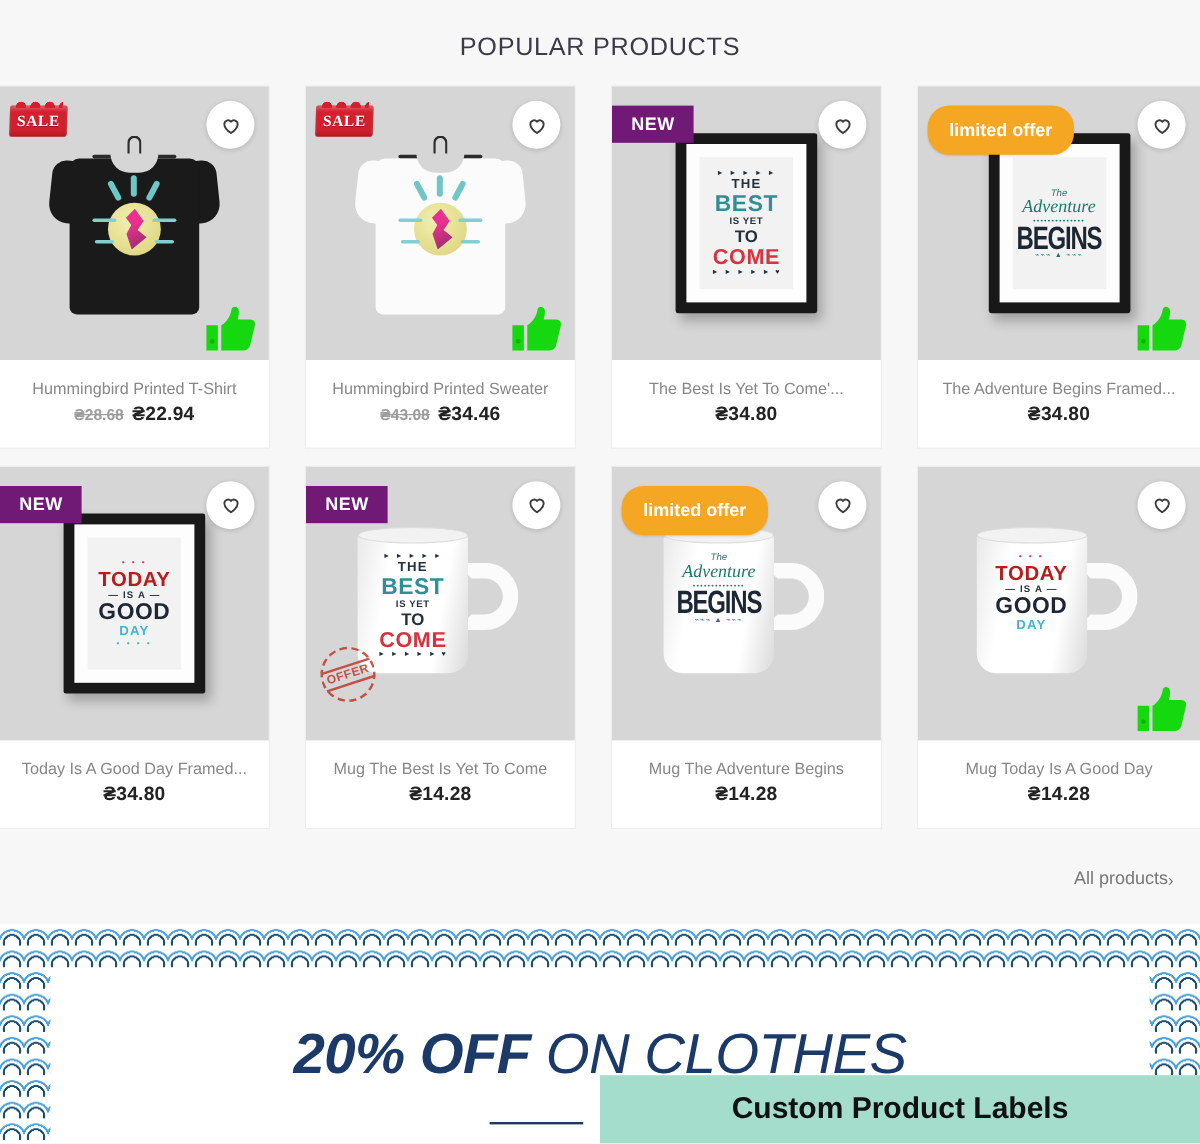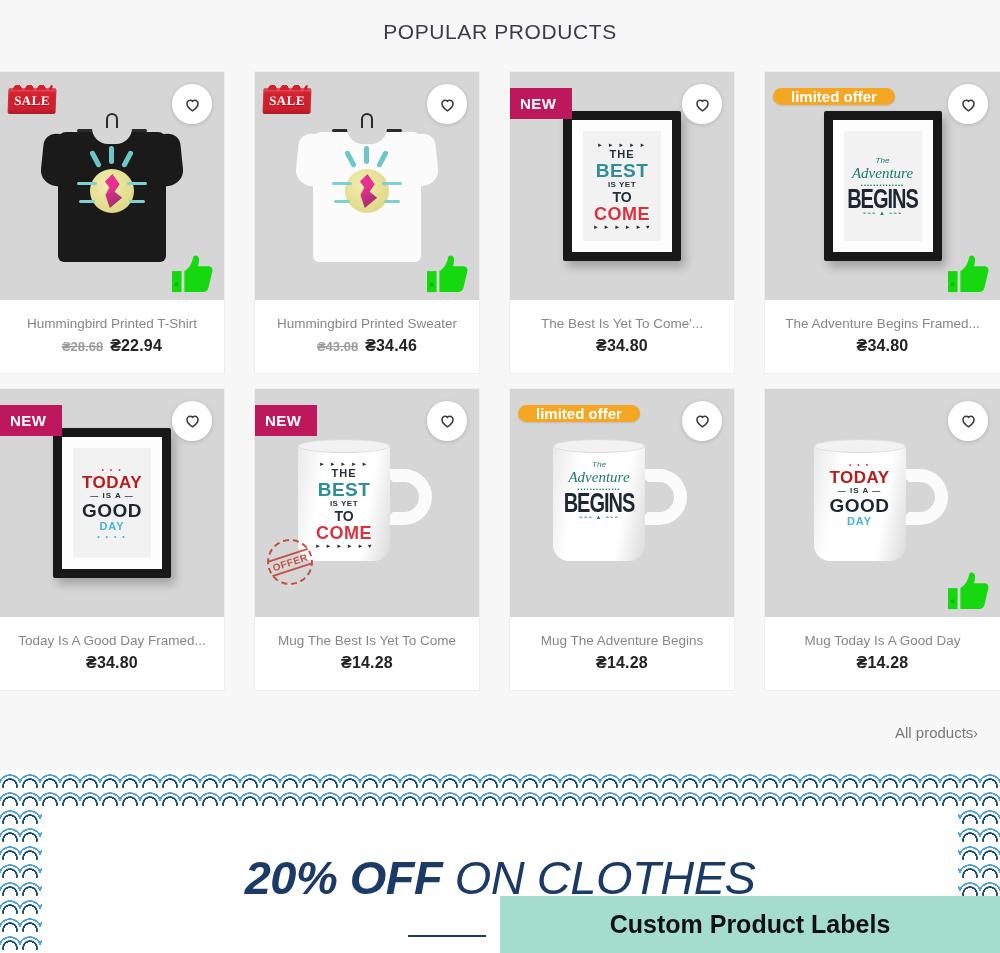--- a/index.html
+++ b/index.html
@@ -6,21 +6,21 @@
   html, body {
     width: 1000px; height: 953px;
     font-family: "Liberation Sans", sans-serif;
     background: #f6f6f6;
     overflow: hidden;
   }
   #root { position: relative; width: 1000px; height: 953px; background: #f7f7f7; }
 
   
   .section-title {
-    position: absolute; top: 0; left: 0; width: 1000px; height: 64px;
+    position: absolute; top: 8px; left: 0; width: 1000px; height: 64px;
     display: flex; align-items: center; justify-content: center;
     font-size: 21px; letter-spacing: .6px; color: #3b3b4a; font-weight: 400;
     background: #f7f7f7;
   }
 
   
   .grid {
     position: absolute; top: 72px; left: 0; width: 1000px;
     display: flex; flex-wrap: wrap; gap: 0;
   }
@@ -53,27 +53,27 @@
   .badge-sale::before{
     content:""; position:absolute; top:-5px; left:4px; right:4px; height:7px;
     background:
       radial-gradient(circle at 5px 6px, #d4202e 4px, transparent 4.5px),
       radial-gradient(circle at 17px 6px, #d4202e 4px, transparent 4.5px),
       radial-gradient(circle at 29px 6px, #d4202e 4px, transparent 4.5px),
       radial-gradient(circle at 41px 6px, #d4202e 4px, transparent 4.5px);
   }
   .badge-new {
     position: absolute; top: 16px; left: 0; z-index: 6;
-    padding: 7px 16px 7px 10px;
-    background: #be185d; color: #fff;
+    padding: 7px 16px 7px 16px;
+    background: #701a75; color: #fff;
     font-size: 15px; font-weight: 700; letter-spacing: .4px; text-align: right;
   }
   .badge-limited {
     position: absolute; top: 16px; left: 8px; z-index: 6;
-    padding: 0 18px; border-radius: 18px;
+    padding: 12px 18px; border-radius: 18px;
     background: #f5a623; color: #ffffff;
     font-size: 15px; font-weight: 600; white-space: nowrap;
     box-shadow: 0 1px 2px rgba(0,0,0,.12);
   }
 
   
   .stamp-offer {
     position: absolute; left: 12px; bottom: 32px; z-index: 6;
     width: 46px; height: 46px; border-radius: 50%;
     border: 2px dashed #c0392b;

